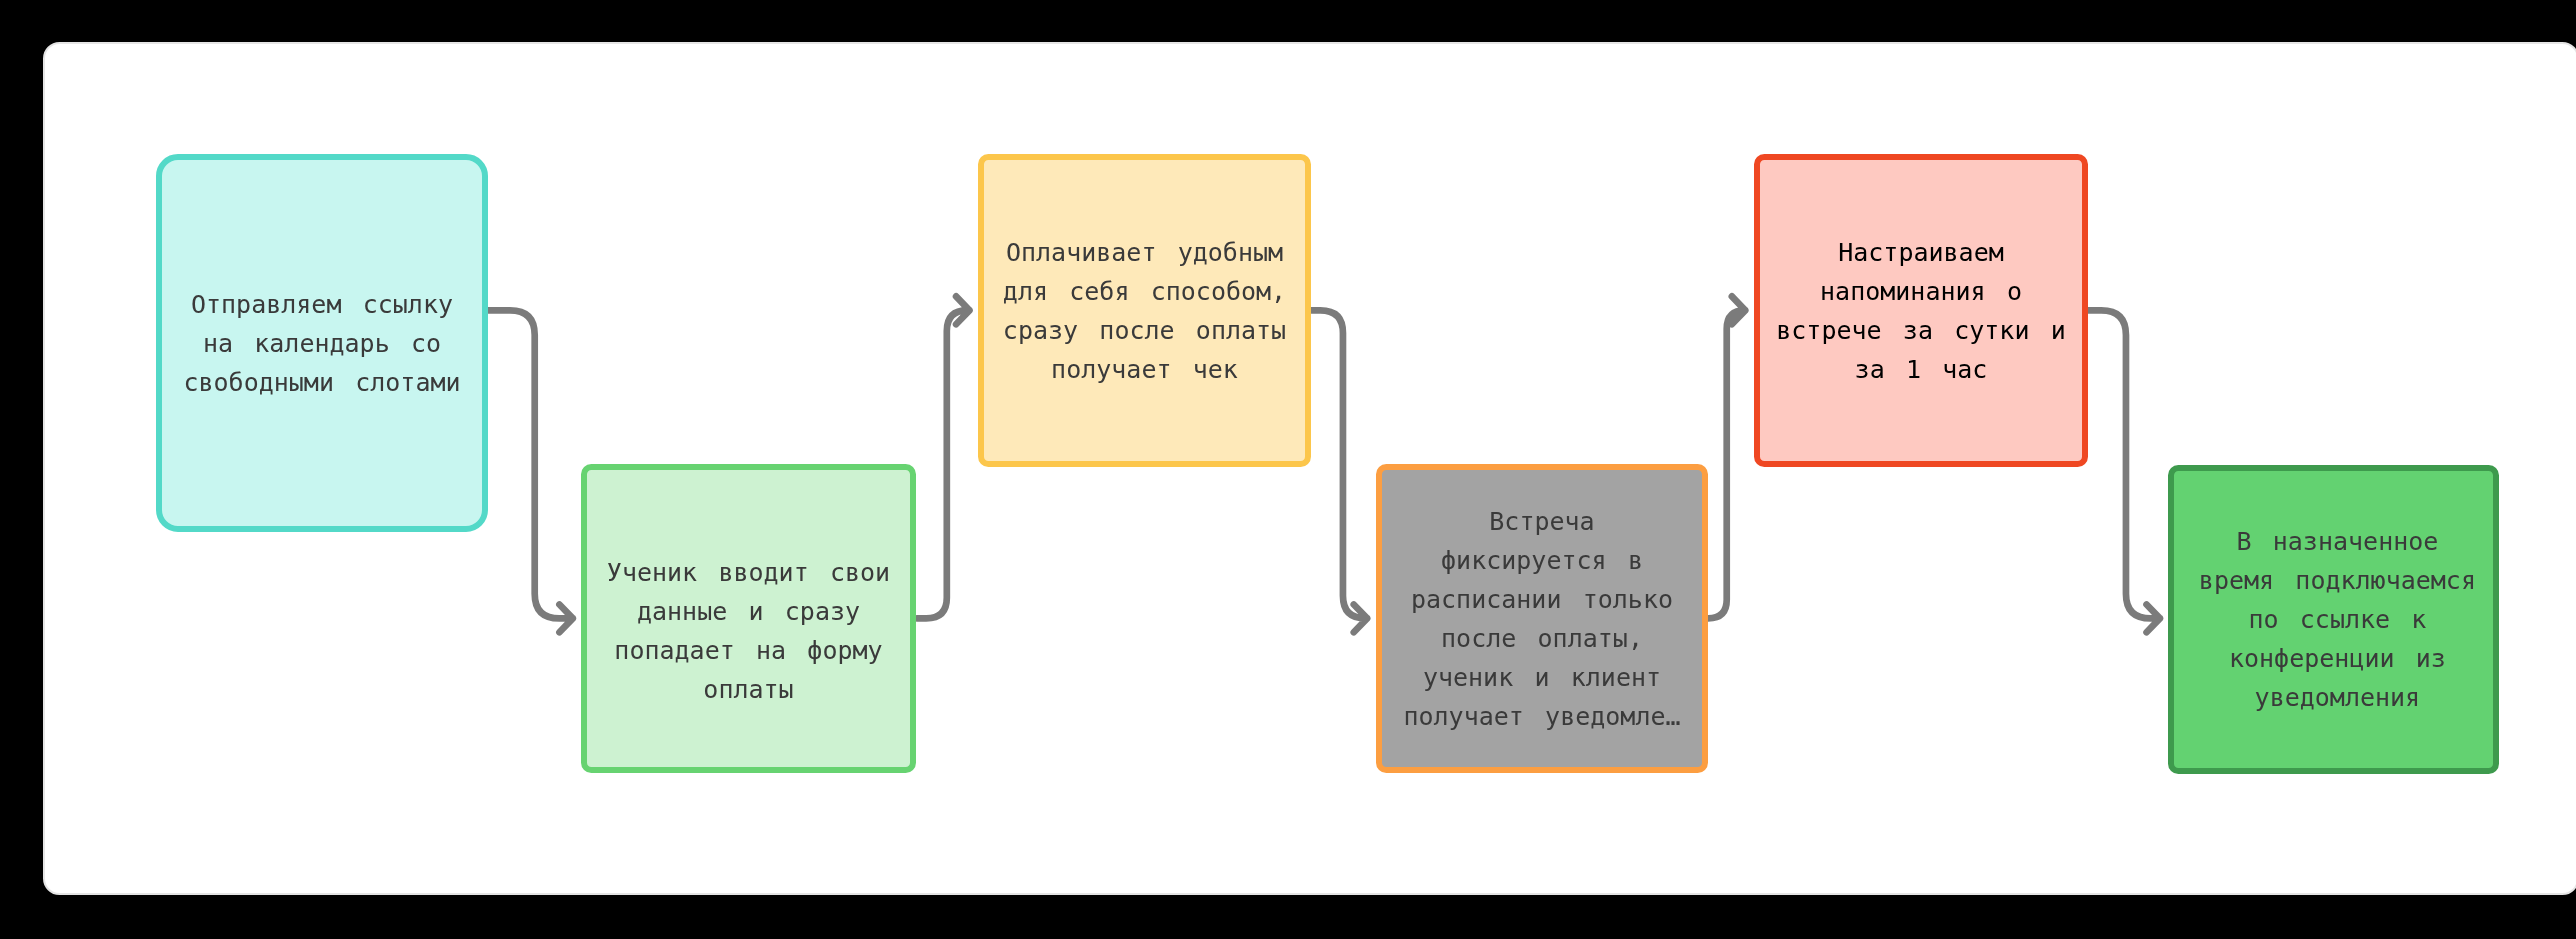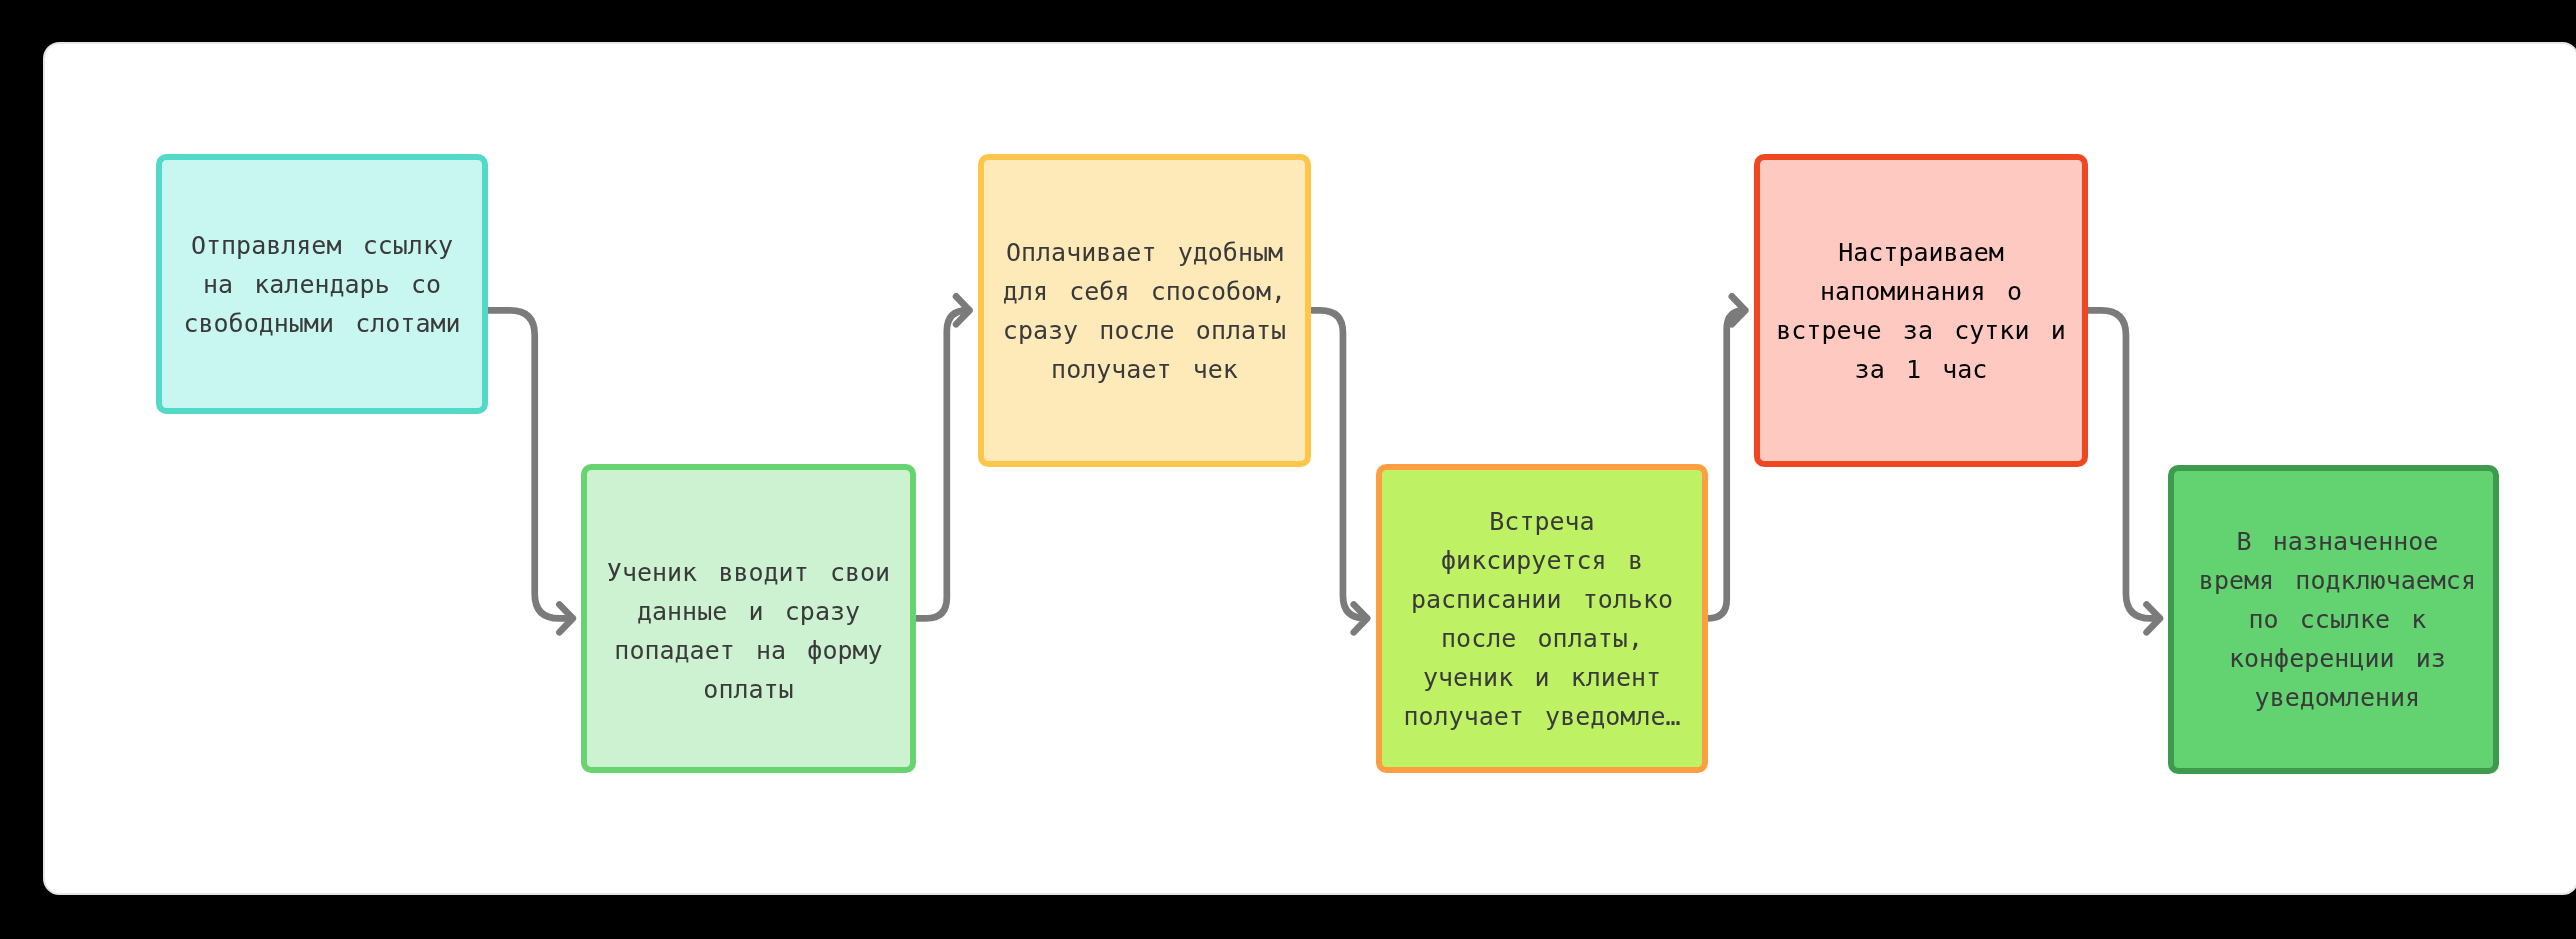--- a/index.html
+++ b/index.html
@@ -42,21 +42,21 @@
     padding: 0 8.2px;
   }
   .card-text {
     font-size: 25px;
     line-height: 39px;
     color: #3a3a3a;
     text-align: center;
     white-space: pre;
     word-spacing: 6.2px;
   }
-  .card-1 { left: 156px;  top: 154px; width: 332px; height: 260px; }
+  .card-1 { left: 156px;  top: 154px; width: 332px; height: 378px; border-radius: 22px; }
   .card-2 { left: 581px; top: 464px; width: 335px; height: 309px; }
   .card-3 { left: 978px; top: 154px; width: 333px; height: 313px; }
   .card-4 { left: 1376px; top: 464px; width: 332px; height: 309px; }
   .card-5 { left: 1754px; top: 154px; width: 334px; height: 313px; }
   .card-6 { left: 2168px; top: 465px; width: 331px; height: 309px; }
 </style>
 </head>
 <body>
 
 <div class="stage" style="background: rgb(0, 0, 0); color: rgb(58, 58, 58);">
@@ -86,21 +86,21 @@
 оплаты</div>
   </div>
 
   <div class="card card-3" style="background: rgb(254, 233, 185); border-color: rgb(252, 198, 75);">
     <div class="card-text" style="color: rgb(58, 58, 58);">Оплачивает удобным
 для себя способом,
 сразу после оплаты
 получает чек</div>
   </div>
 
-  <div class="card card-4" style="background: #bef264; border-color: rgb(252, 158, 65);">
+  <div class="card card-4" style="background: #a3a3a3; border-color: rgb(252, 158, 65);">
     <div class="card-text" style="color: rgb(58, 58, 58);">Встреча
 фиксируется в
 расписании только
 после оплаты,
 ученик и клиент
 получает уведомле…</div>
   </div>
 
   <div class="card card-5" style="background: rgb(254, 201, 193); border-color: rgb(239, 71, 34);">
     <div class="card-text" style="color: #000000;">Настраиваем

